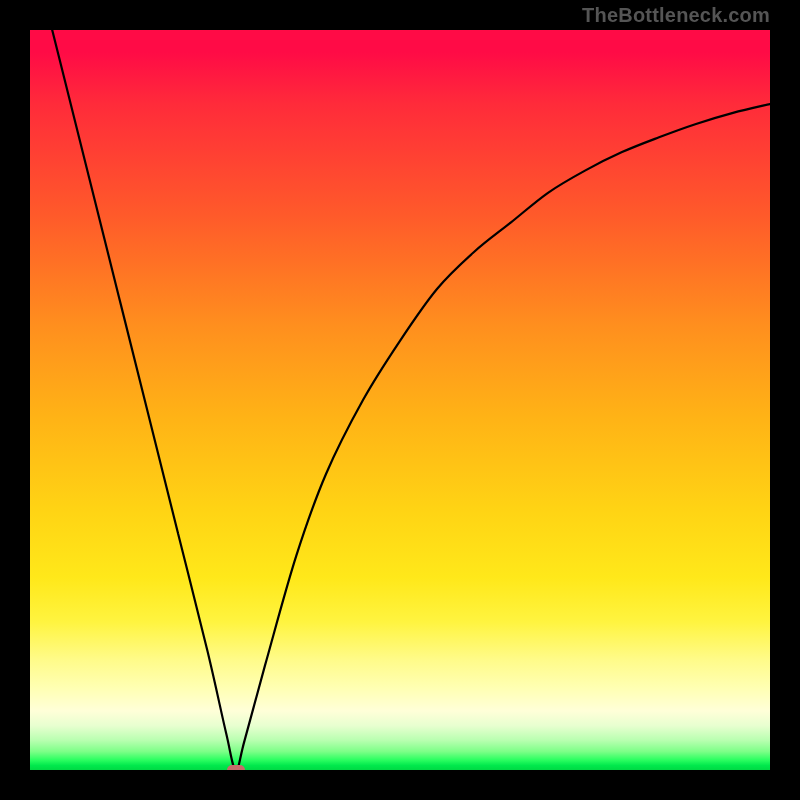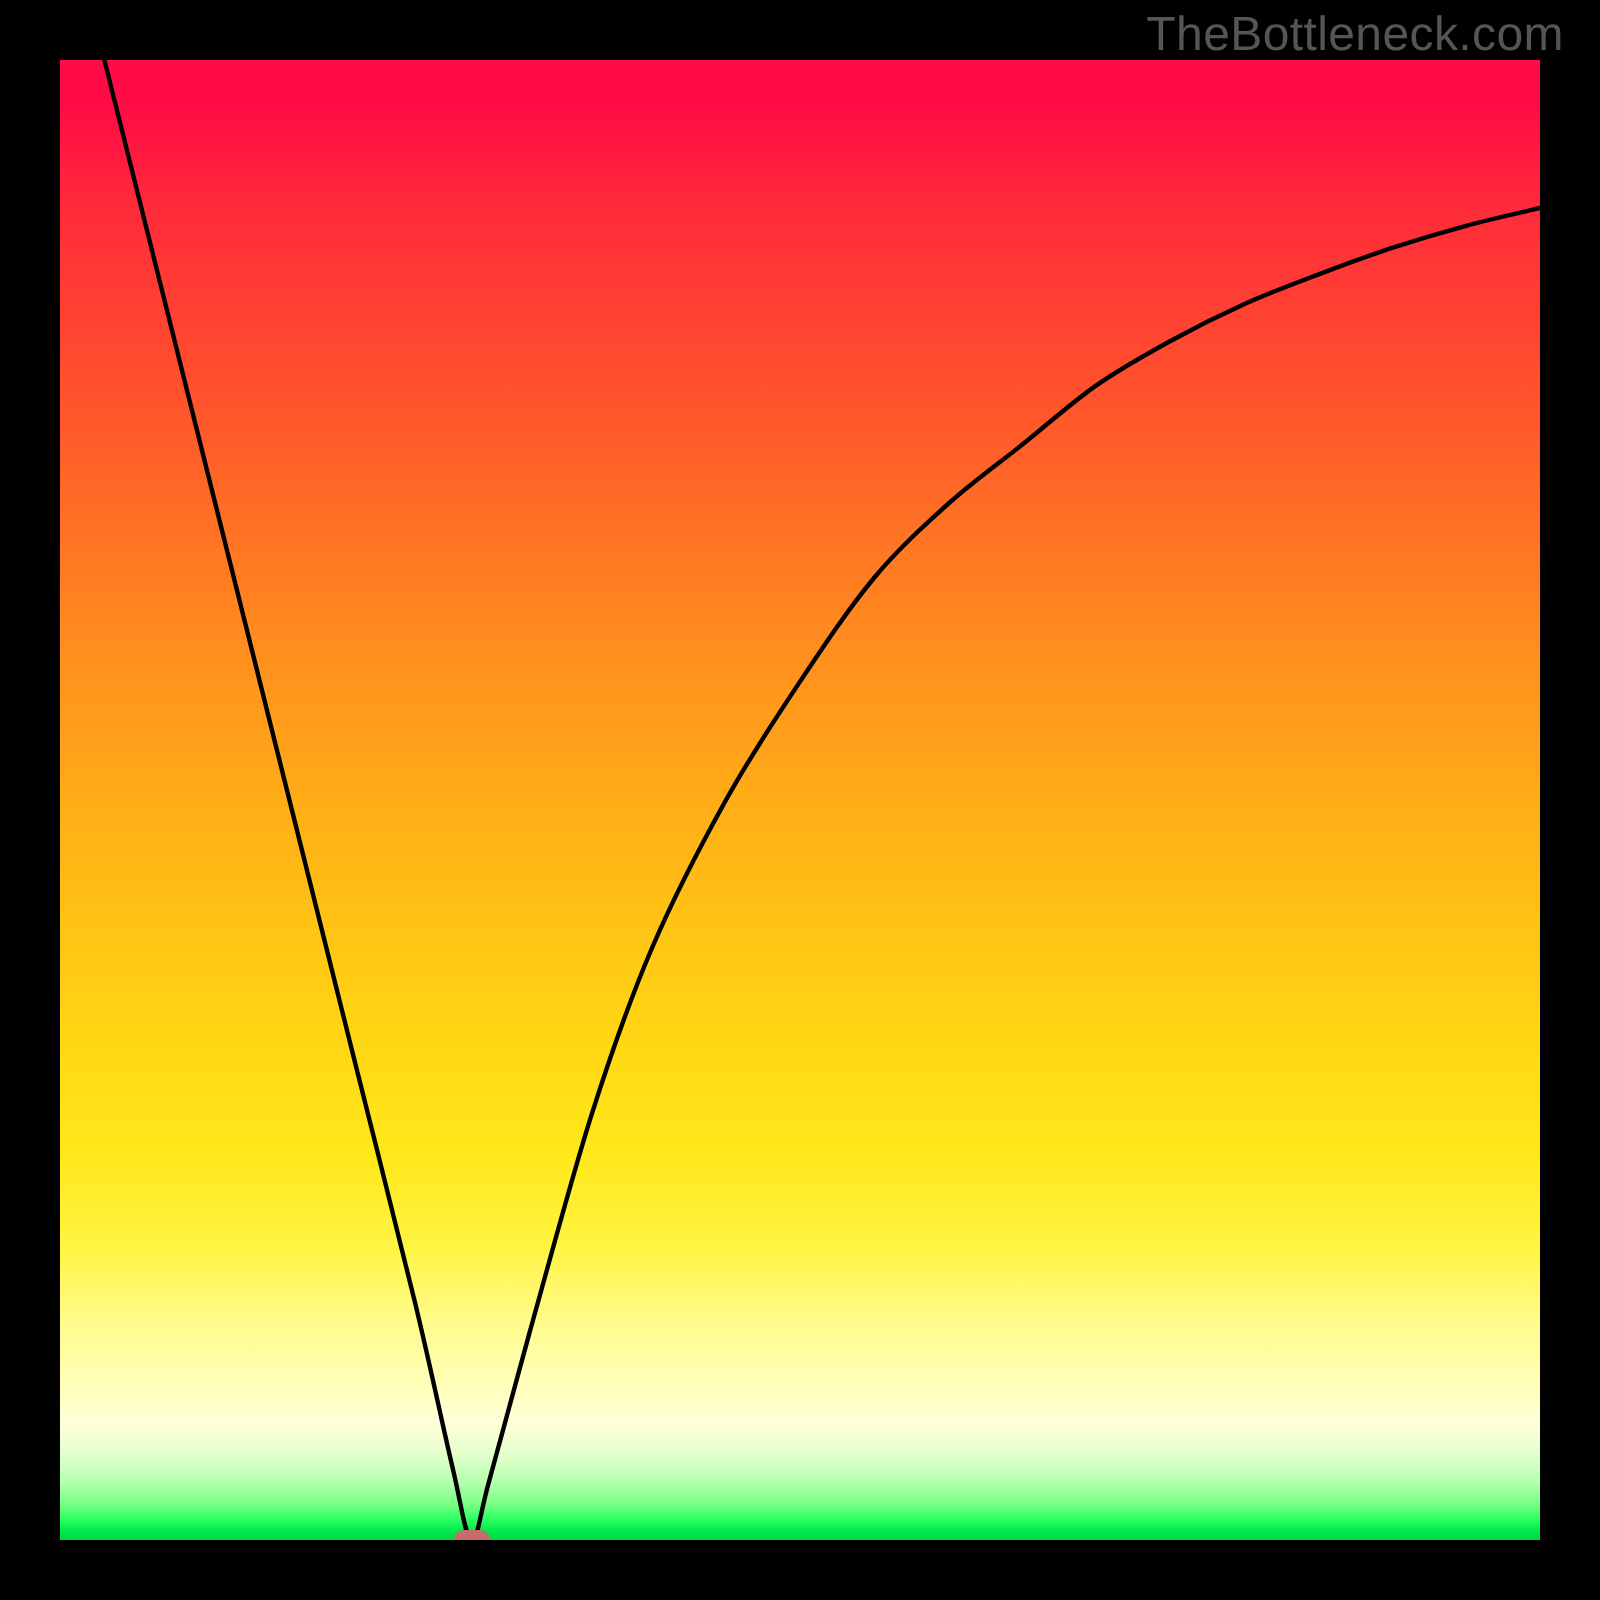--- a/index.html
+++ b/index.html
@@ -13,24 +13,24 @@
   }
   .frame {
     position: relative;
     width: 800px;
     height: 800px;
     background: #000;
   }
   .watermark {
     position: absolute;
     top: 4px;
-    right: 18px;
+    right: 30px;
     color: #555;
-    font-size: 24px;
-    font-weight: 400;
+    font-size: 20px;
+    font-weight: 700;
     letter-spacing: 0.2px;
     z-index: 20;
     user-select: none;
   }
   .plot-area {
     position: absolute;
     left: 30px;
     top: 30px;
     width: 740px;
     height: 740px;

